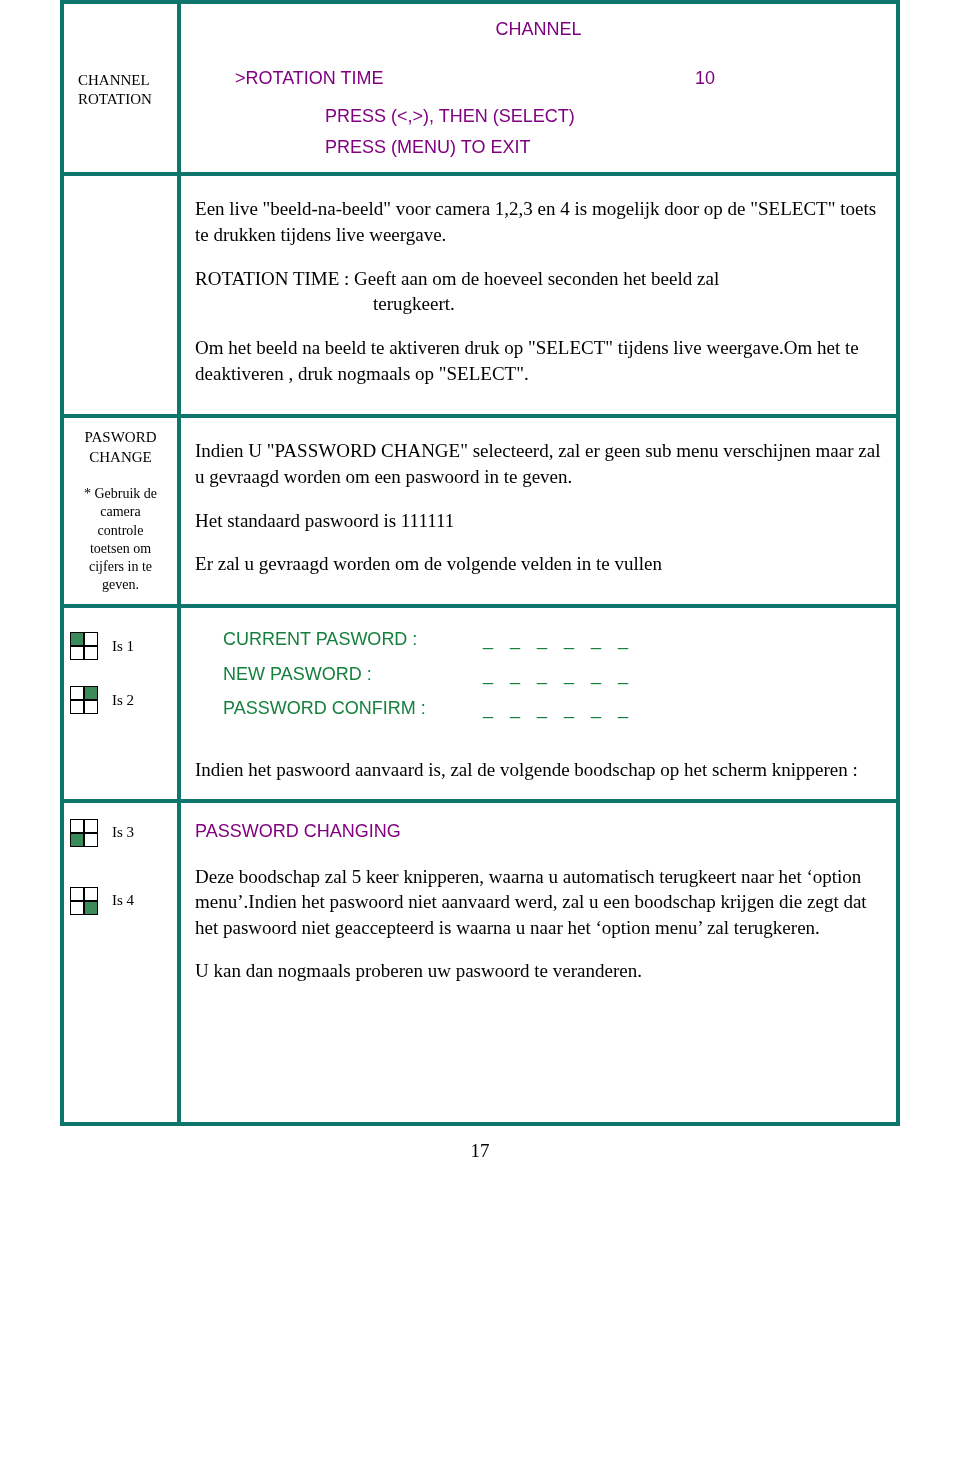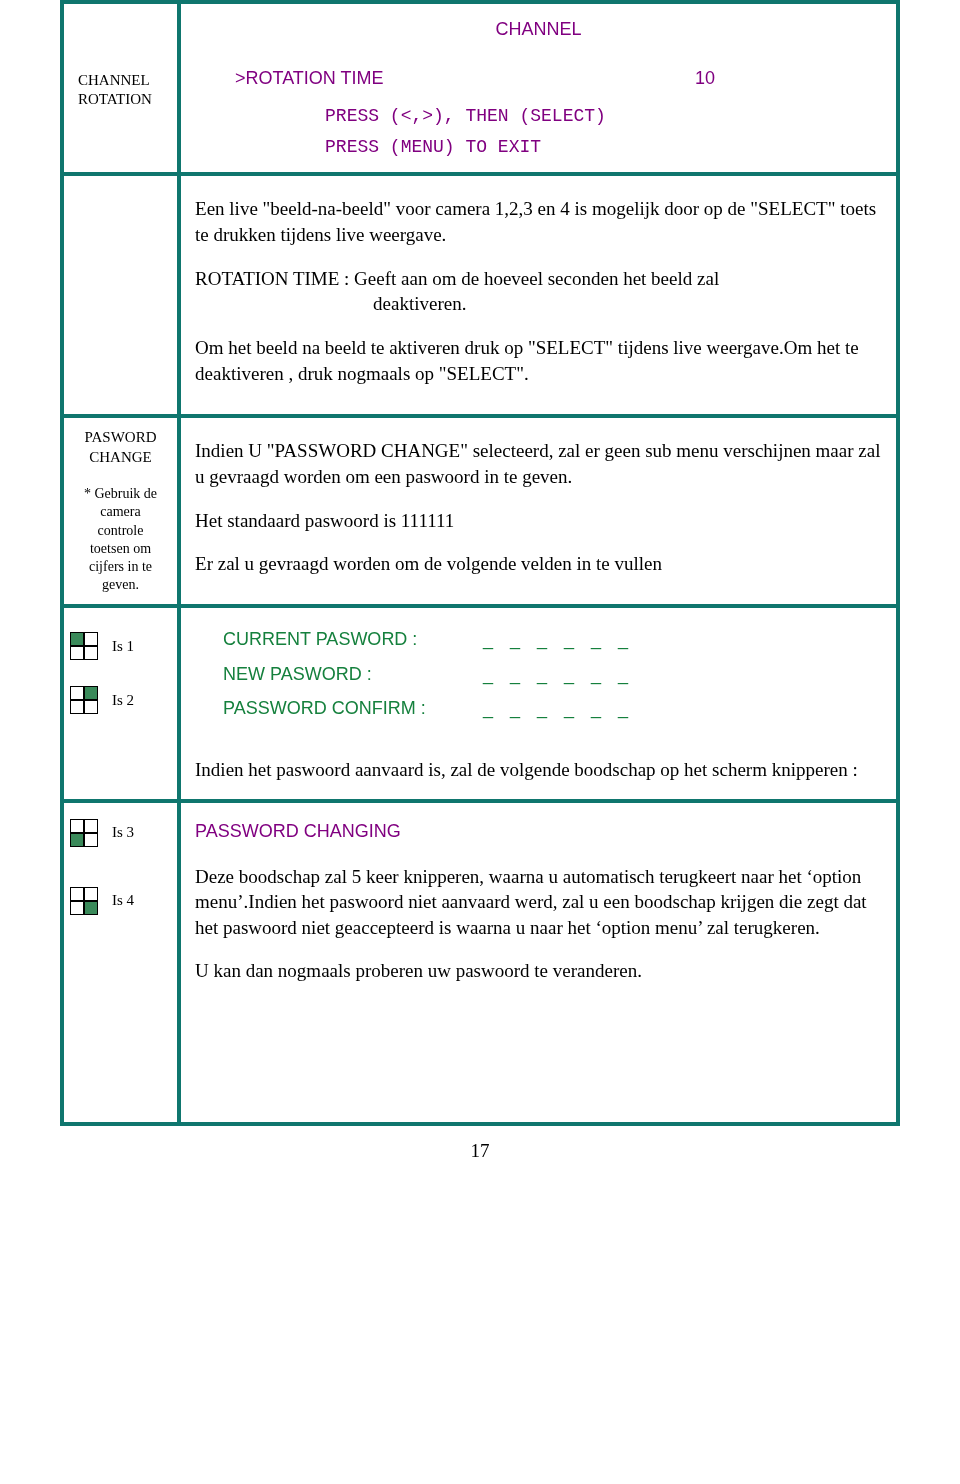--- a/index.html
+++ b/index.html
@@ -46,21 +46,20 @@
   .display-center { text-align: center; }
   .display-row {
     display: flex;
     justify-content: space-between;
     width: 380px;
     margin: 0 auto;
     gap: 20px;
   }
   .display-indent {
     margin-left: 60px;
-    font-family: Liberation Mono, monospace;
   }
   .body-text {
     font-size: 19px;
     line-height: 1.35;
     margin: 10px 0 18px 0;
   }
   .pw-fields {
     color: #15803d;
     font-family: Arial, Helvetica, sans-serif;
     font-size: 18px;
@@ -137,21 +136,21 @@
     <div class="display-indent" style="margin-left:130px;">PRESS (MENU) TO EXIT</div>
   </div>
 </td>
 </tr>
 
 <tr>
 <td></td>
 <td>
   <p class="body-text">Een live "beeld-na-beeld" voor camera 1,2,3 en 4 is mogelijk door op de "SELECT" toets te drukken tijdens live weergave.</p>
   <p class="body-text" style="margin-bottom:0;">ROTATION TIME : Geeft aan om de hoeveel seconden het beeld zal</p>
-  <p class="body-text" style="margin-top:0; margin-left:178px;">deaktiveren.</p>
+  <p class="body-text" style="margin-top:0; margin-left:178px;">terugkeert.</p>
   <p class="body-text">Om het beeld na beeld te aktiveren druk op "SELECT" tijdens live weergave.Om het te deaktiveren , druk nogmaals op "SELECT".</p>
 </td>
 </tr>
 
 <tr>
 <td>
   <div class="side-label" style="text-align:center;">
     <div>PASWORD</div>
     <div>CHANGE</div>
   </div>

